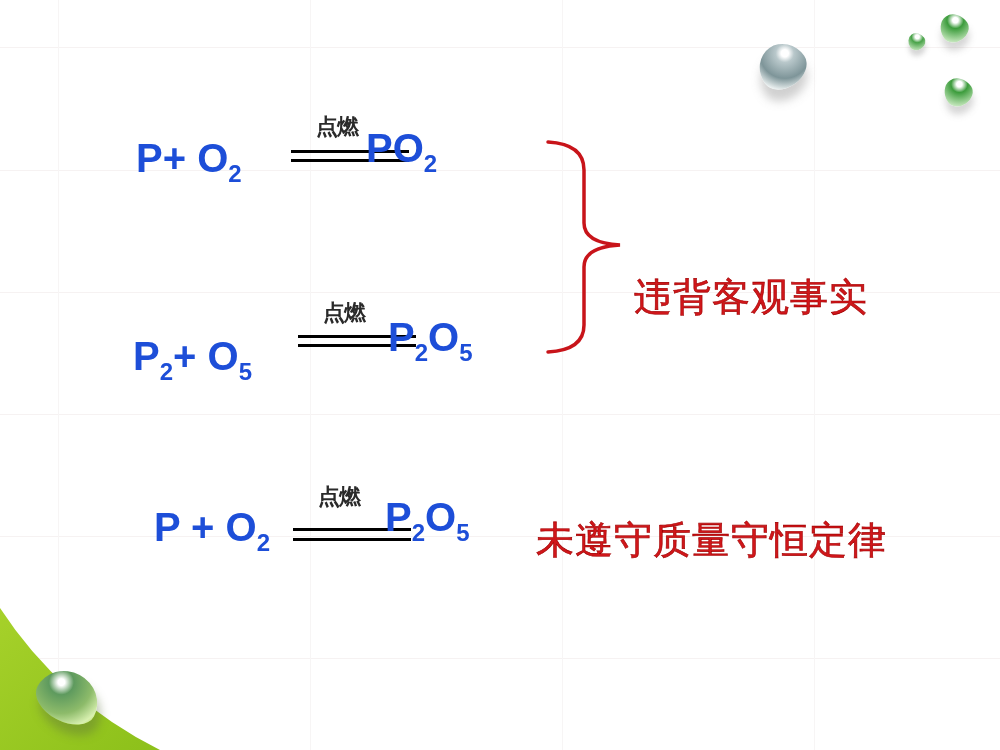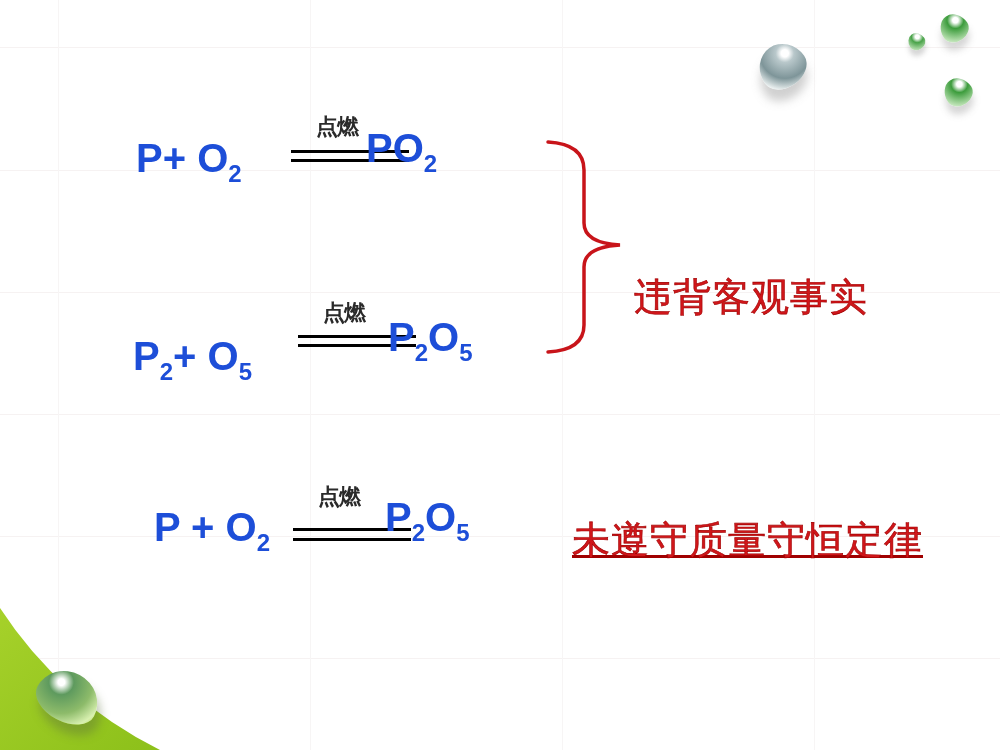--- a/index.html
+++ b/index.html
@@ -73,21 +73,21 @@
   <div class="eq" style="left:385px; top:497px;">
     <span>P</span><sub>2</sub><span>O</span><sub>5</sub>
   </div>
 </div>
 
 <svg style="position:absolute; left:540px; top:135px;" width="90" height="225">
   <path d="M8 7 Q44 9 44 35 L44 88 Q44 108 80 110 Q44 112 44 132 L44 190 Q44 215 8 217" fill="none" stroke="#c8141a" stroke-width="3.5" stroke-linecap="round"></path>
 </svg>
 
 <div class="red-text" style="left:634px; top:228px;margin-top:44px;">违背客观事实</div>
-<div class="red-text" style="left:572px; top:515px;text-decoration:underline;">未遵守质量守恒定律</div>
+<div class="red-text" style="left:536px; top:515px;">未遵守质量守恒定律</div>
 
 <div class="drop" style="left:758px; top:44px; width:48px; height:44px; transform:rotate(-35deg);
      background: radial-gradient(circle at 70% 30%, #ffffff 0 8%, #b9c8cb 20%, #7e9599 55%, #e8eeee 80%, #ffffff 100%);
      box-shadow: -6px 10px 10px rgba(120,120,120,0.35);"></div>
 <div class="drop" style="left:908px; top:33px; width:17px; height:17px; transform:rotate(-35deg);
      background: radial-gradient(circle at 70% 30%, #ffffff 0 12%, #49a349 35%, #c8e8c0 85%, #ffffff 100%);
      box-shadow: -3px 5px 5px rgba(120,120,120,0.3);"></div>
 <div class="drop" style="left:940px; top:14px; width:28px; height:28px; transform:rotate(-35deg);
      background: radial-gradient(circle at 70% 30%, #ffffff 0 10%, #3c9c3c 30%, #b8e0b0 75%, #ffffff 100%);
      box-shadow: -4px 7px 7px rgba(120,120,120,0.3);"></div>

